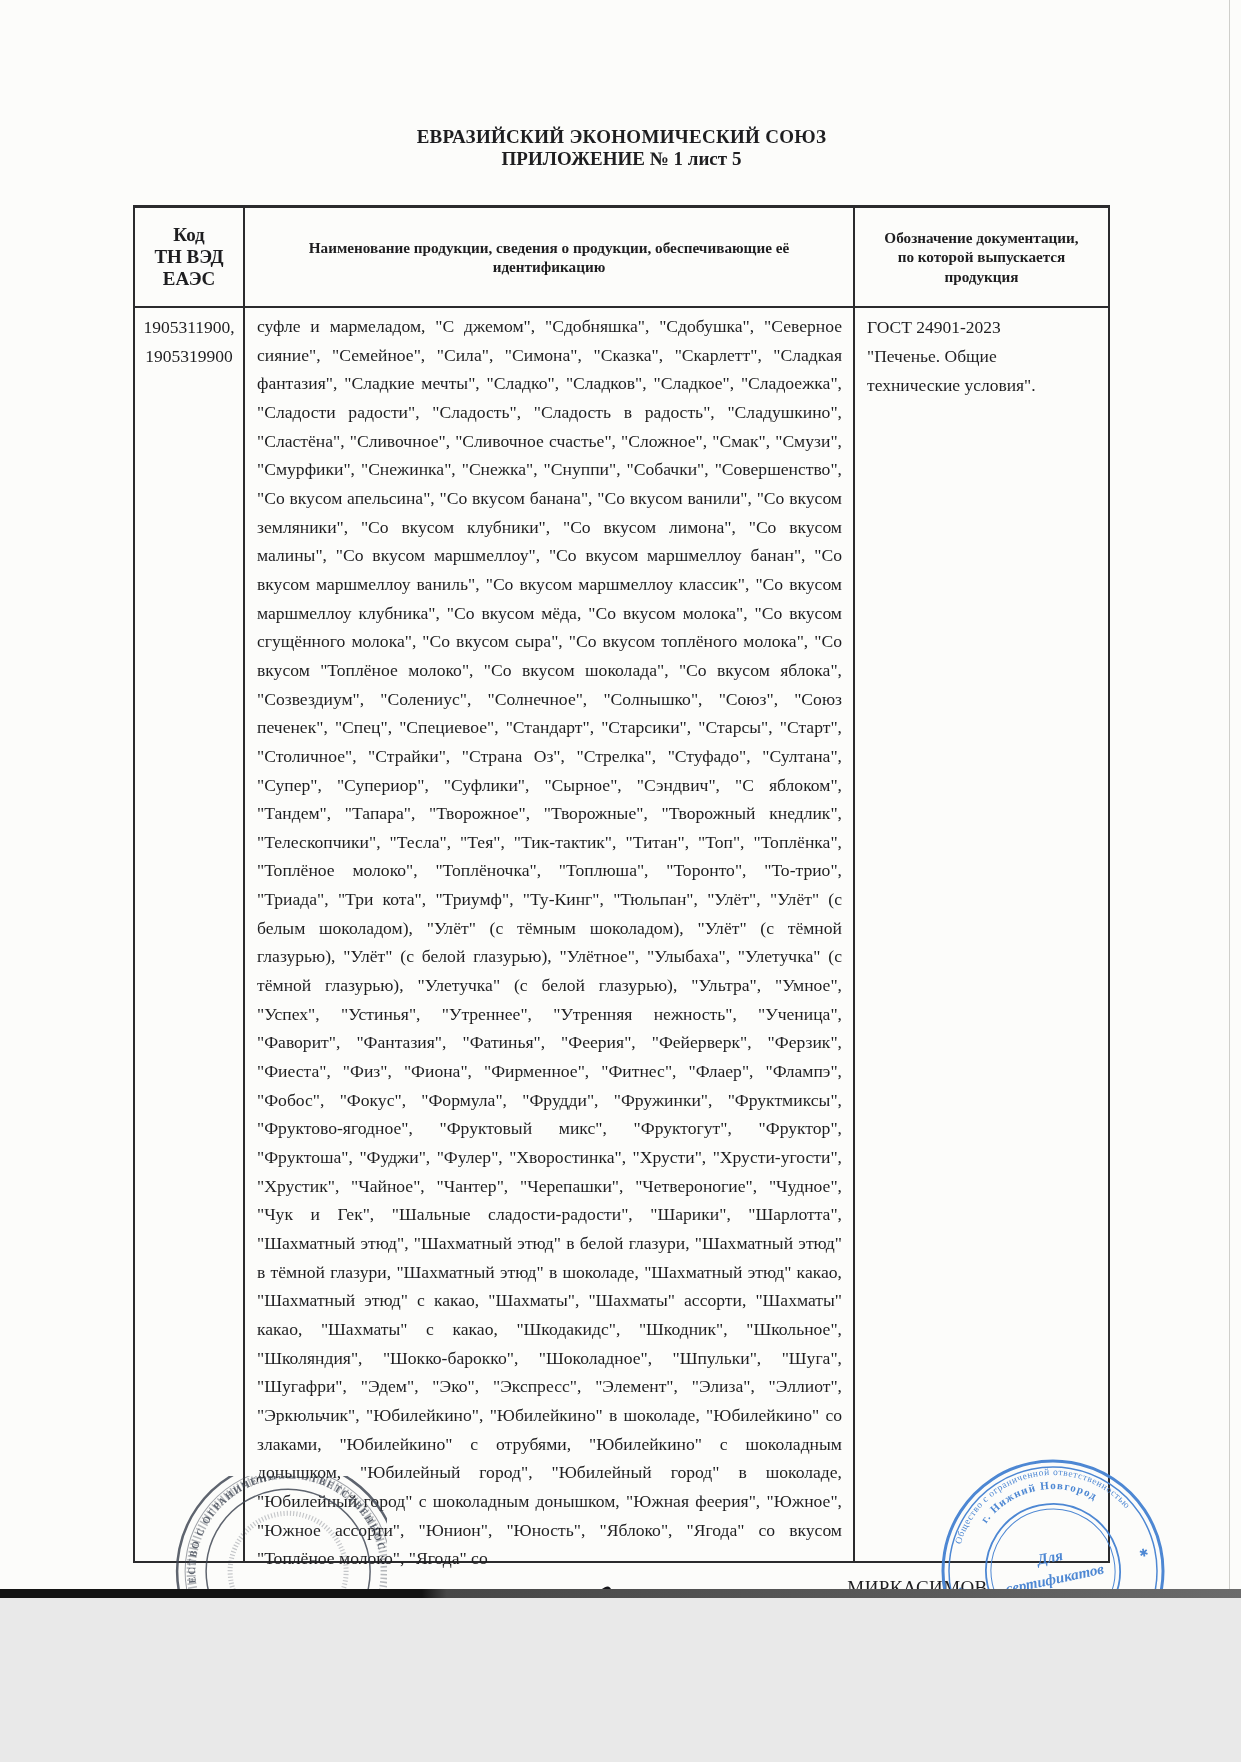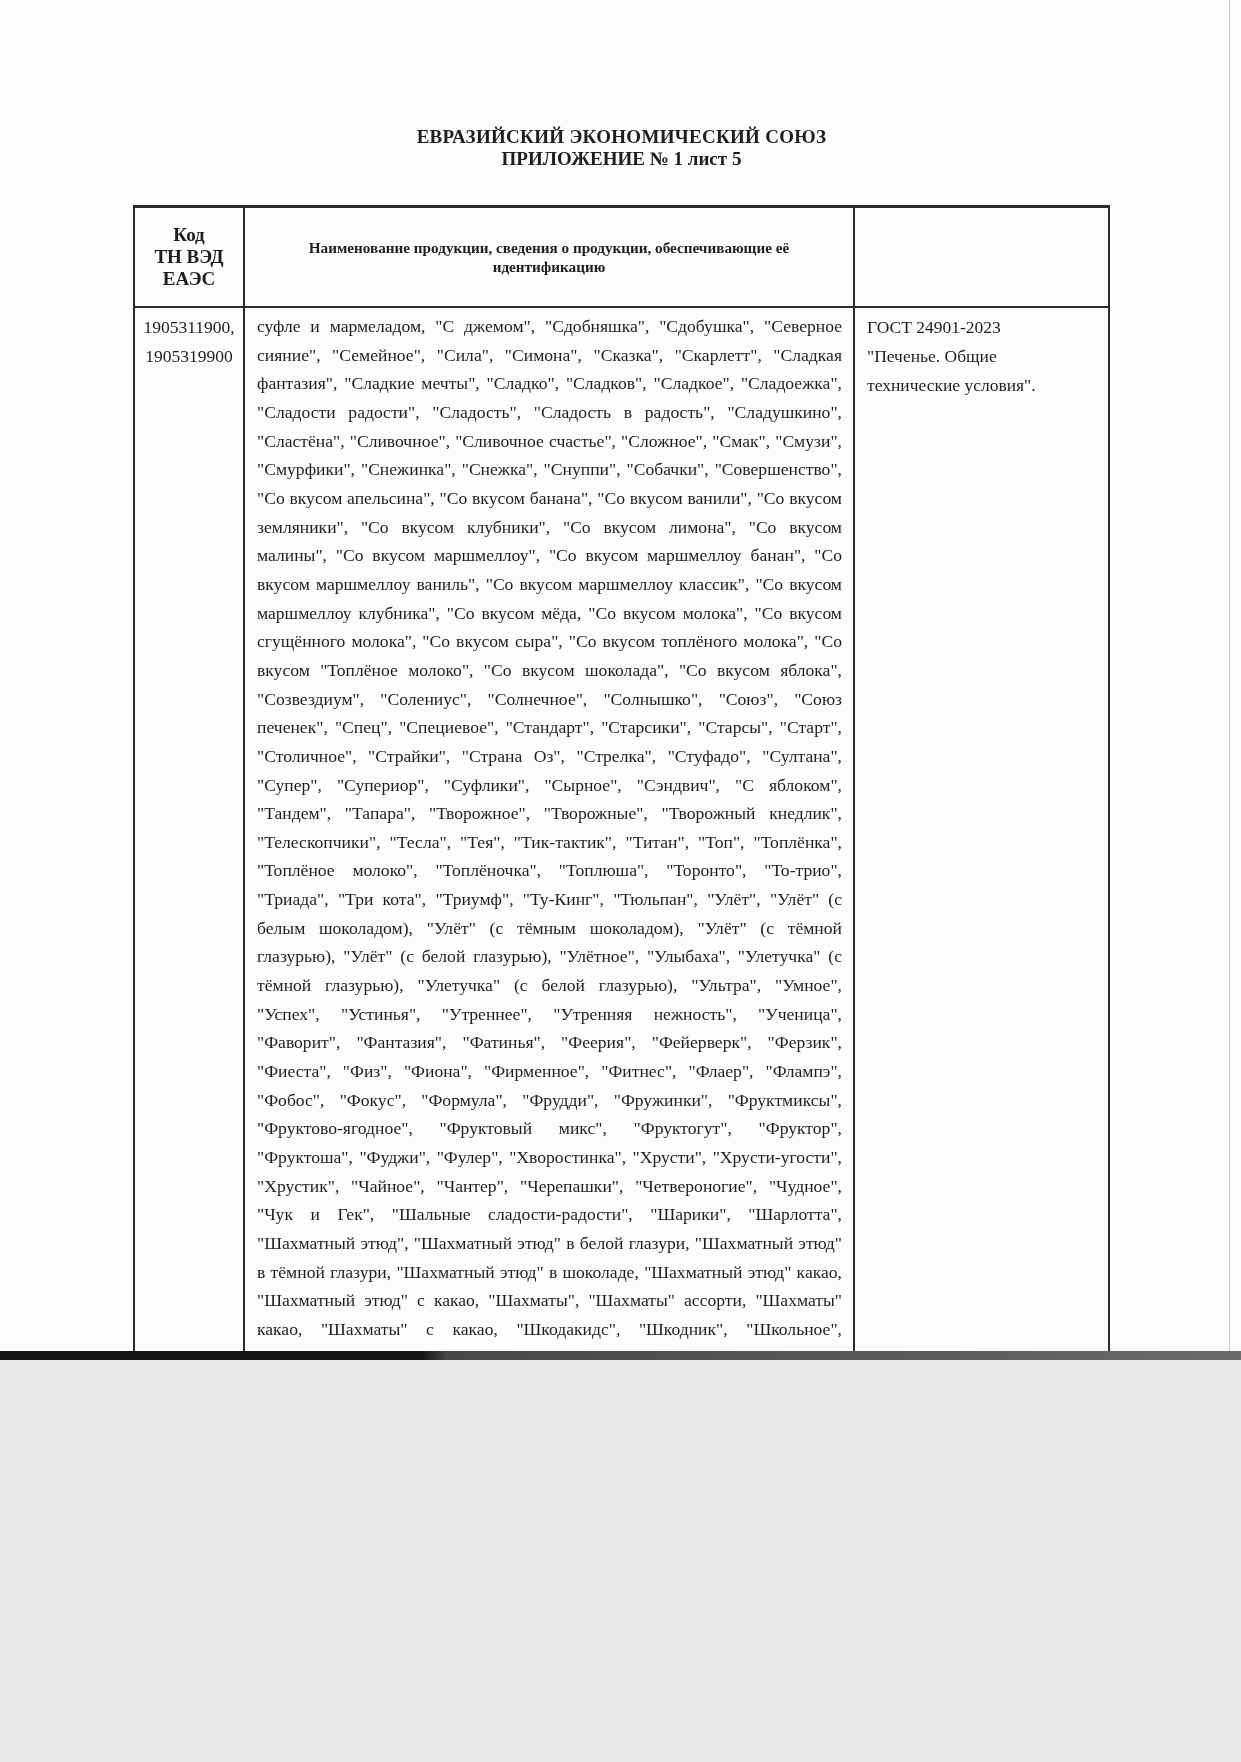--- a/index.html
+++ b/index.html
@@ -1,18 +1,18 @@
 <!DOCTYPE html>
 <html><head>
 <meta charset="utf-8">
 <style>
   html,body{margin:0;padding:0;}
   body{background:#e9e9e9;}
   #page{
-    position:relative;width:1241px;height:1360px;margin:0 auto;
+    position:relative;width:1241px;height:1598px;margin:0 auto;
     background:#fcfcfa;overflow:hidden;
     font-family:"Liberation Serif","DejaVu Serif",serif;
     color:#1e1e20;
   }
   .abs{position:absolute;}
   
   #title-block{left:133px;top:126px;width:977px;text-align:center;}
   .title-l1{font-size:19px;font-weight:bold;letter-spacing:.3px;}
   .title-l2{font-size:19px;font-weight:bold;}
   .title-l3{font-size:21px;font-weight:bold;margin-top:5px;letter-spacing:.2px;}
@@ -73,20 +73,21 @@
   <div class="abs" id="title-block">
     <div class="title-l1">ЕВРАЗИЙСКИЙ ЭКОНОМИЧЕСКИЙ СОЮЗ</div>
     <div class="title-l2">ПРИЛОЖЕНИЕ № 1 лист 5</div>
   </div>
 
   <div class="abs" id="doc-table">
     <div class="t-row t-head">
       <div class="cell c1 head-cell h-code">Код
 ТН ВЭД ЕАЭС</div>
       <div class="cell c2 head-cell h-prod">Наименование продукции, сведения о продукции, обеспечивающие её идентификацию</div>
+      <div class="cell c3 head-cell h-docs">Обозначение документации, по которой выпускается продукция</div>
     </div>
     <div class="t-row">
       <div class="cell c1 b-code">1905311900,
 1905319900</div>
       <div class="cell c2 b-prod">суфле и мармеладом, "С джемом", "Сдобняшка", "Сдобушка", "Северное сияние", "Семейное", "Сила", "Симона", "Сказка", "Скарлетт", "Сладкая фантазия", "Сладкие мечты", "Сладко", "Сладков", "Сладкое", "Сладоежка", "Сладости радости", "Сладость", "Сладость в радость", "Сладушкино", "Сластёна", "Сливочное", "Сливочное счастье", "Сложное", "Смак", "Смузи", "Смурфики", "Снежинка", "Снежка", "Снуппи", "Собачки", "Совершенство", "Со вкусом апельсина", "Со вкусом банана", "Со вкусом ванили", "Со вкусом земляники", "Со вкусом клубники", "Со вкусом лимона", "Со вкусом малины", "Со вкусом маршмеллоу", "Со вкусом маршмеллоу банан", "Со вкусом маршмеллоу ваниль", "Со вкусом маршмеллоу классик", "Со вкусом маршмеллоу клубника", "Со вкусом мёда, "Со вкусом молока", "Со вкусом сгущённого молока", "Со вкусом сыра", "Со вкусом топлёного молока", "Со вкусом "Топлёное молоко", "Со вкусом шоколада", "Со вкусом яблока", "Созвездиум", "Солениус", "Солнечное", "Солнышко", "Союз", "Союз печенек", "Спец", "Специевое", "Стандарт", "Старсики", "Старсы", "Старт", "Столичное", "Страйки", "Страна Оз", "Стрелка", "Стуфадо", "Султана", "Супер", "Супериор", "Суфлики", "Сырное", "Сэндвич", "С яблоком", "Тандем", "Тапара", "Творожное", "Творожные", "Творожный кнедлик", "Телескопчики", "Тесла", "Тея", "Тик-тактик", "Титан", "Топ", "Топлёнка", "Топлёное молоко", "Топлёночка", "Топлюша", "Торонто", "То-трио", "Триада", "Три кота", "Триумф", "Ту-Кинг", "Тюльпан", "Улёт", "Улёт" (с белым шоколадом), "Улёт" (с тёмным шоколадом), "Улёт" (с тёмной глазурью), "Улёт" (с белой глазурью), "Улётное", "Улыбаха", "Улетучка" (с тёмной глазурью), "Улетучка" (с белой глазурью), "Ультра", "Умное", "Успех", "Устинья", "Утреннее", "Утренняя нежность", "Ученица", "Фаворит", "Фантазия", "Фатинья", "Феерия", "Фейерверк", "Ферзик", "Фиеста", "Физ", "Фиона", "Фирменное", "Фитнес", "Флаер", "Флампэ", "Фобос", "Фокус", "Формула", "Фрудди", "Фружинки", "Фруктмиксы", "Фруктово-ягодное", "Фруктовый микс", "Фруктогут", "Фруктор", "Фруктоша", "Фуджи", "Фулер", "Хворостинка", "Хрусти", "Хрусти-угости", "Хрустик", "Чайное", "Чантер", "Черепашки", "Четвероногие", "Чудное", "Чук и Гек", "Шальные сладости-радости", "Шарики", "Шарлотта", "Шахматный этюд", "Шахматный этюд" в белой глазури, "Шахматный этюд" в тёмной глазури, "Шахматный этюд" в шоколаде, "Шахматный этюд" какао, "Шахматный этюд" с какао, "Шахматы", "Шахматы" ассорти, "Шахматы" какао, "Шахматы" с какао, "Шкодакидс", "Шкодник", "Школьное", "Школяндия", "Шокко-барокко", "Шоколадное", "Шпульки", "Шуга", "Шугафри", "Эдем", "Эко", "Экспресс", "Элемент", "Элиза", "Эллиот", "Эркюльчик", "Юбилейкино", "Юбилейкино" в шоколаде, "Юбилейкино" со злаками, "Юбилейкино" с отрубями, "Юбилейкино" с шоколадным донышком, "Юбилейный город", "Юбилейный город" в шоколаде, "Юбилейный город" с шоколадным донышком, "Южная феерия", "Южное", "Южное ассорти", "Юнион", "Юность", "Яблоко", "Ягода" со вкусом "Топлёное молоко", "Ягода" со</div>
       <div class="cell c3 b-docs">
         <div class="b-docs-inner">ГОСТ 24901-2023 "Печенье. Общие технические условия".</div>
       </div>
     </div>
   </div>

